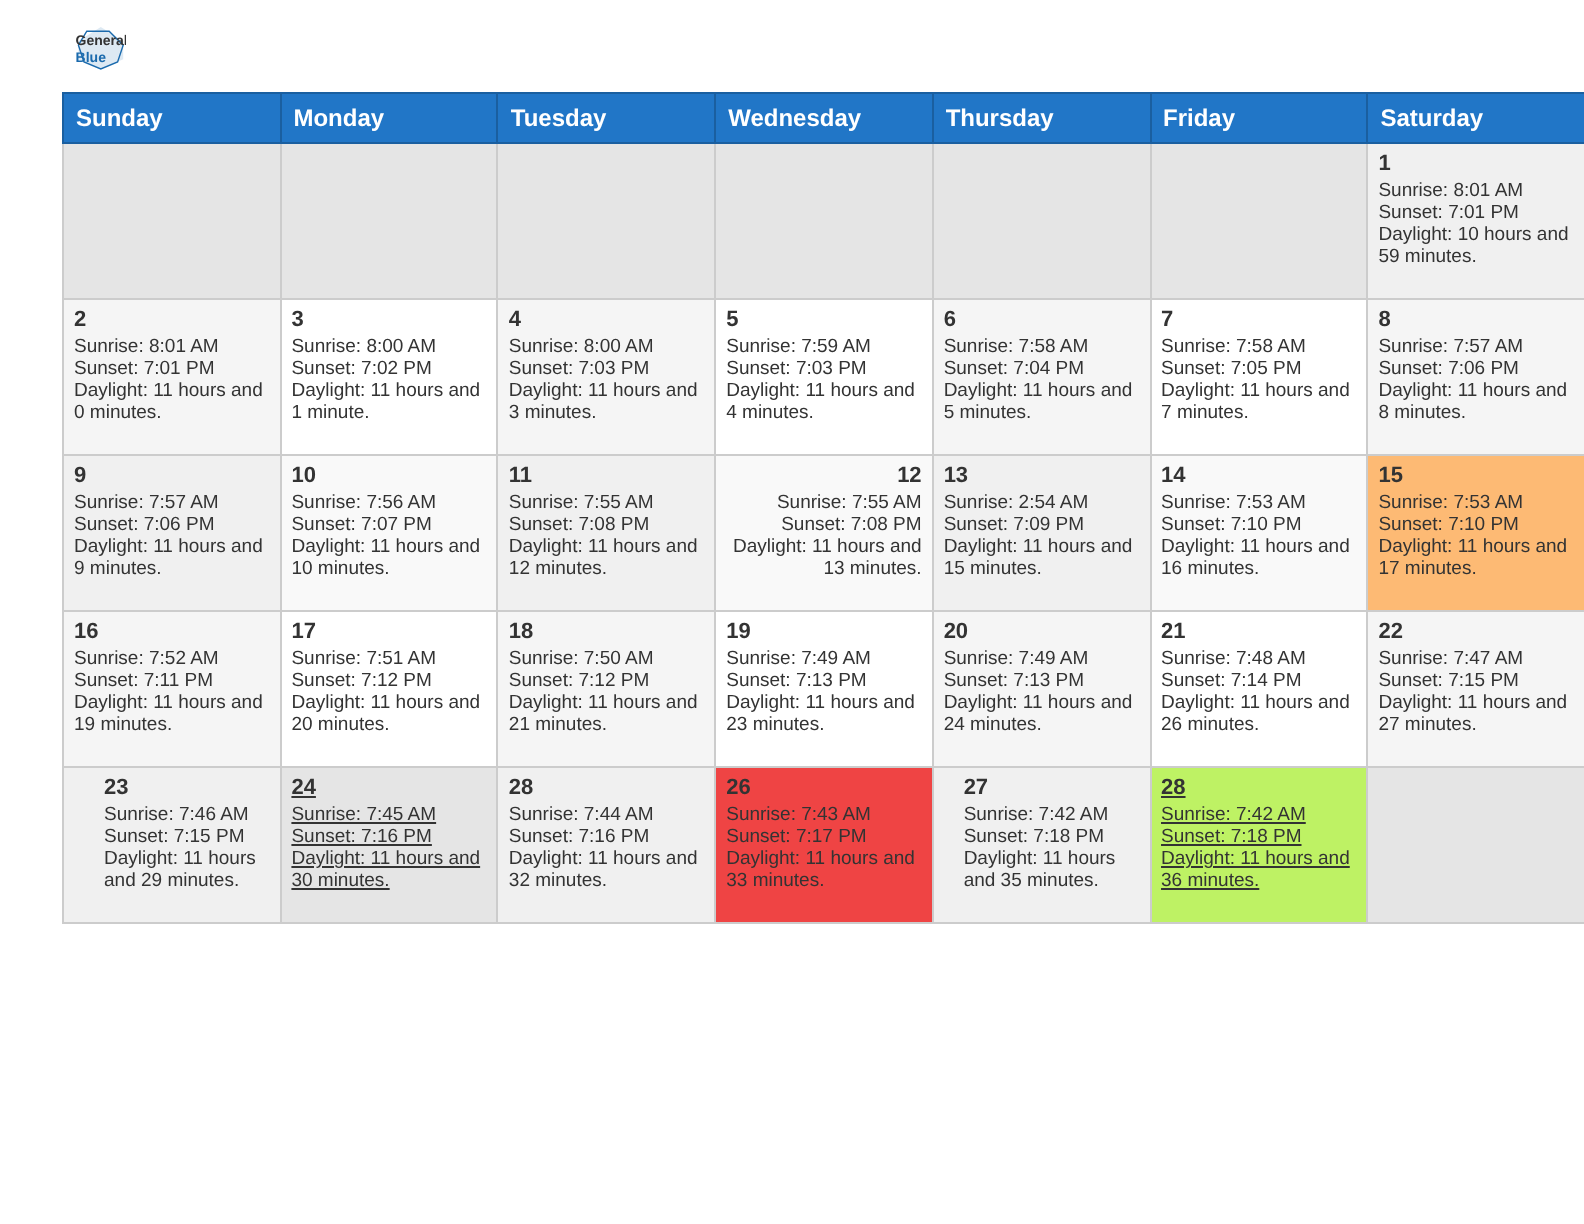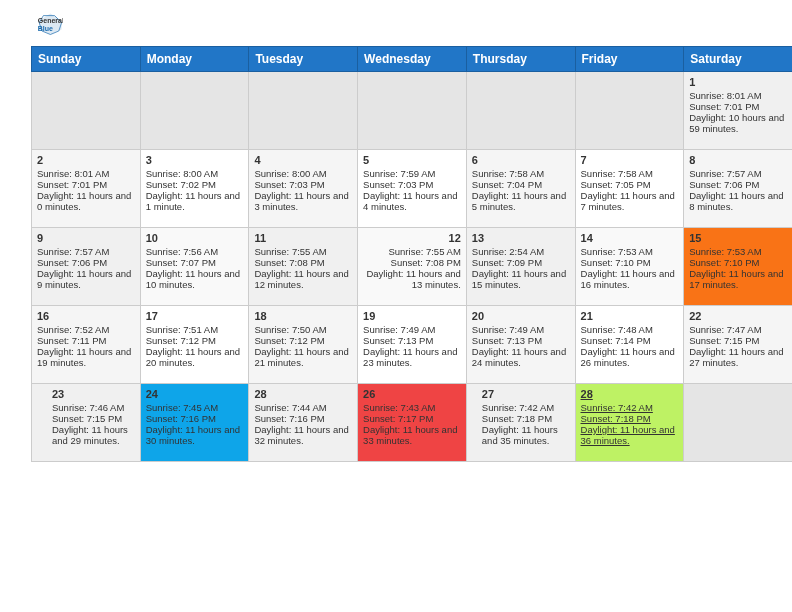--- a/index.html
+++ b/index.html
@@ -215,21 +215,21 @@
             <div>Sunrise: 2:54 AM</div>
             <div>Sunset: 7:09 PM</div>
             <div>Daylight: 11 hours and 15 minutes.</div>
           </td>
           <td style="background: rgb(249, 249, 249);">
             <span class="day-num">14</span>
             <div>Sunrise: 7:53 AM</div>
             <div>Sunset: 7:10 PM</div>
             <div>Daylight: 11 hours and 16 minutes.</div>
           </td>
-          <td style="background: #f97316;">
+          <td style="background: #fdba74;">
             <span class="day-num">15</span>
             <div>Sunrise: 7:53 AM</div>
             <div>Sunset: 7:10 PM</div>
             <div>Daylight: 11 hours and 17 minutes.</div>
           </td>
         </tr>
         <tr>
           <td style="background: rgb(245, 245, 245);">
             <span class="day-num">16</span>
             <div>Sunrise: 7:52 AM</div>
@@ -273,21 +273,21 @@
             <div>Daylight: 11 hours and 27 minutes.</div>
           </td>
         </tr>
         <tr>
           <td style="background: rgb(240, 240, 240); padding-left: 20px;">
             <span class="day-num">23</span>
             <div>Sunrise: 7:46 AM</div>
             <div>Sunset: 7:15 PM</div>
             <div>Daylight: 11 hours and 29 minutes.</div>
           </td>
-          <td style="background: #0ea5e9;">
+          <td style="background: #e5e5e5; text-decoration: underline;">
             <span class="day-num">24</span>
             <div>Sunrise: 7:45 AM</div>
             <div>Sunset: 7:16 PM</div>
             <div>Daylight: 11 hours and 30 minutes.</div>
           </td>
           <td style="background: rgb(240, 240, 240);">
             <span class="day-num">28</span>
             <div>Sunrise: 7:44 AM</div>
             <div>Sunset: 7:16 PM</div>
             <div>Daylight: 11 hours and 32 minutes.</div>

